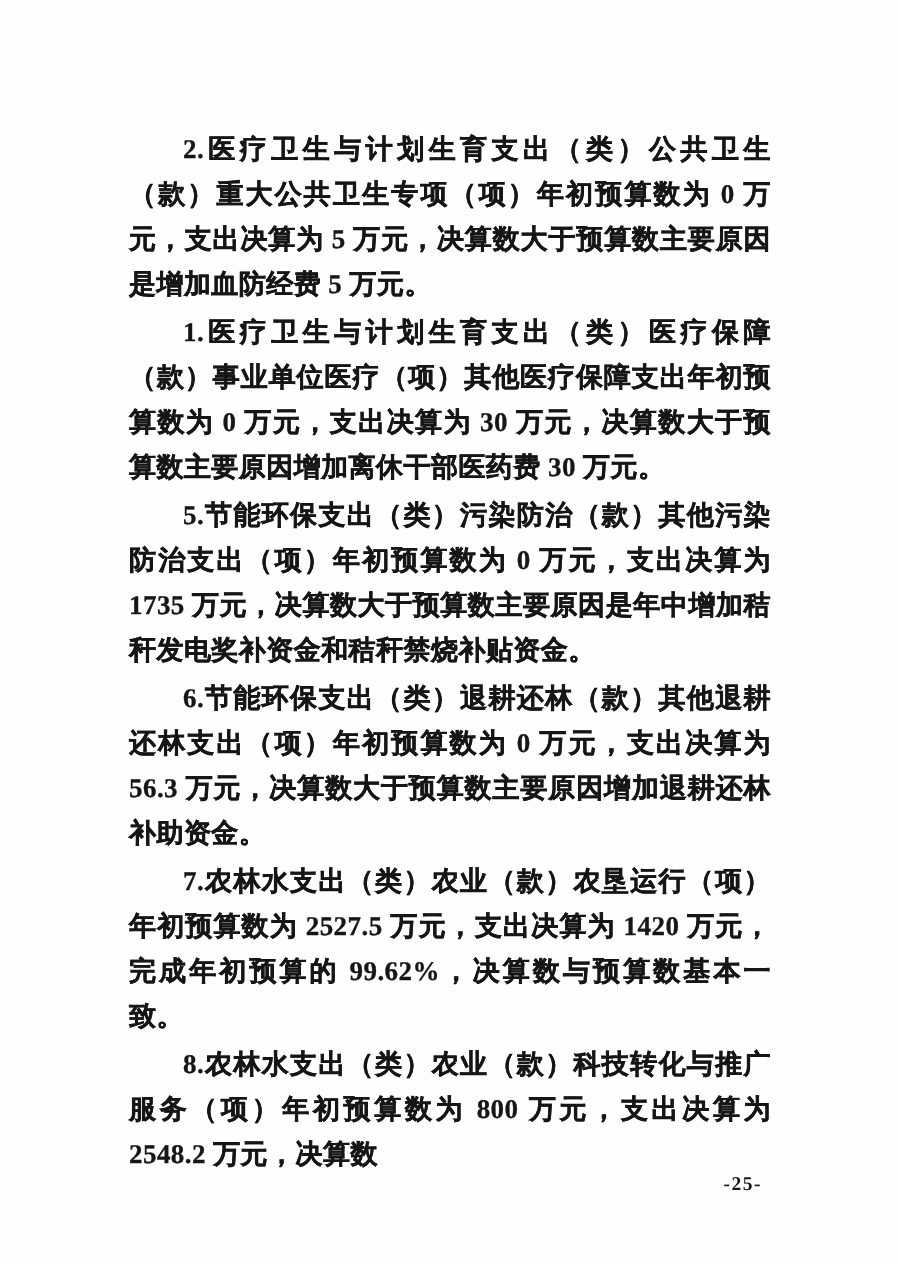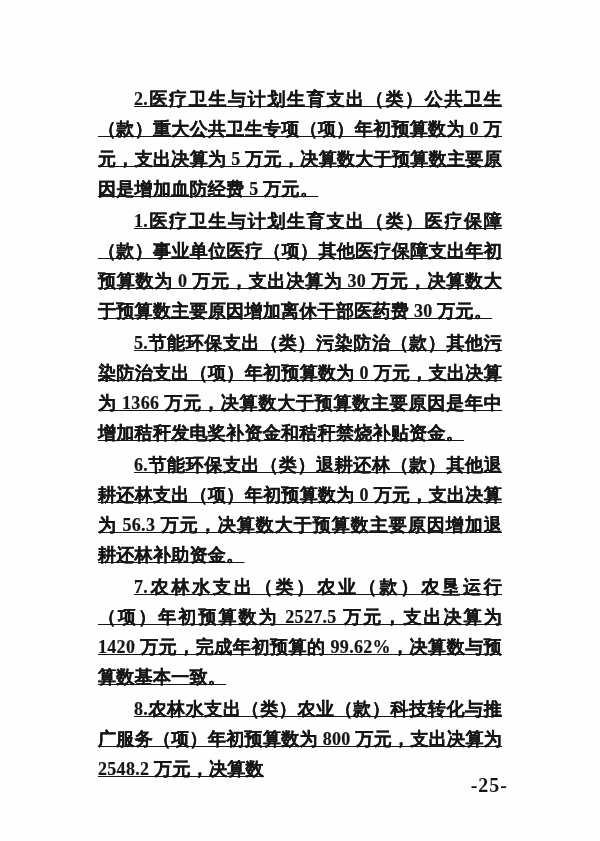--- a/index.html
+++ b/index.html
@@ -22,40 +22,39 @@
     top: 82px;
     width: 428px;
     font-size: 18px;
     line-height: 30px;
     font-weight: bold;
     text-align: justify;
     letter-spacing: 0.3px;
     -webkit-text-stroke: 0.2px #161616;
   }
   .content p {
-    margin: 2px 12px;
+    margin: 2px 0;
     text-indent: 2em;
-    text-decoration: underline;
   }
   .page-number {
     position: absolute;
     right: 92px;
     bottom: 44px;
-    font-size: 20px;
+    font-size: 13px;
     font-weight: bold;
     letter-spacing: 1px;
     color: #161616;
   }
 </style>
 </head>
 <body>
 
 <div class="page">
   <div class="content">
     <p>2.医疗卫生与计划生育支出（类）公共卫生（款）重大公共卫生专项（项）年初预算数为 0 万元，支出决算为 5 万元，决算数大于预算数主要原因是增加血防经费 5 万元。</p>
     <p>1.医疗卫生与计划生育支出（类）医疗保障（款）事业单位医疗（项）其他医疗保障支出年初预算数为 0 万元，支出决算为 30 万元，决算数大于预算数主要原因增加离休干部医药费 30 万元。</p>
-    <p>5.节能环保支出（类）污染防治（款）其他污染防治支出（项）年初预算数为 0 万元，支出决算为 1366 万元，决算数大于预算数主要原因是年中增加秸秆发电奖补资金和秸秆禁烧补贴资金。</p>
+    <p>5.节能环保支出（类）污染防治（款）其他污染防治支出（项）年初预算数为 0 万元，支出决算为 1735 万元，决算数大于预算数主要原因是年中增加秸秆发电奖补资金和秸秆禁烧补贴资金。</p>
     <p>6.节能环保支出（类）退耕还林（款）其他退耕还林支出（项）年初预算数为 0 万元，支出决算为 56.3 万元，决算数大于预算数主要原因增加退耕还林补助资金。</p>
     <p>7.农林水支出（类）农业（款）农垦运行（项）年初预算数为 2527.5 万元，支出决算为 1420 万元，完成年初预算的 99.62%，决算数与预算数基本一致。</p>
     <p>8.农林水支出（类）农业（款）科技转化与推广服务（项）年初预算数为 800 万元，支出决算为 2548.2 万元，决算数</p>
   </div>
   <div class="page-number">-25-</div>
 </div>
 
 </body></html>

